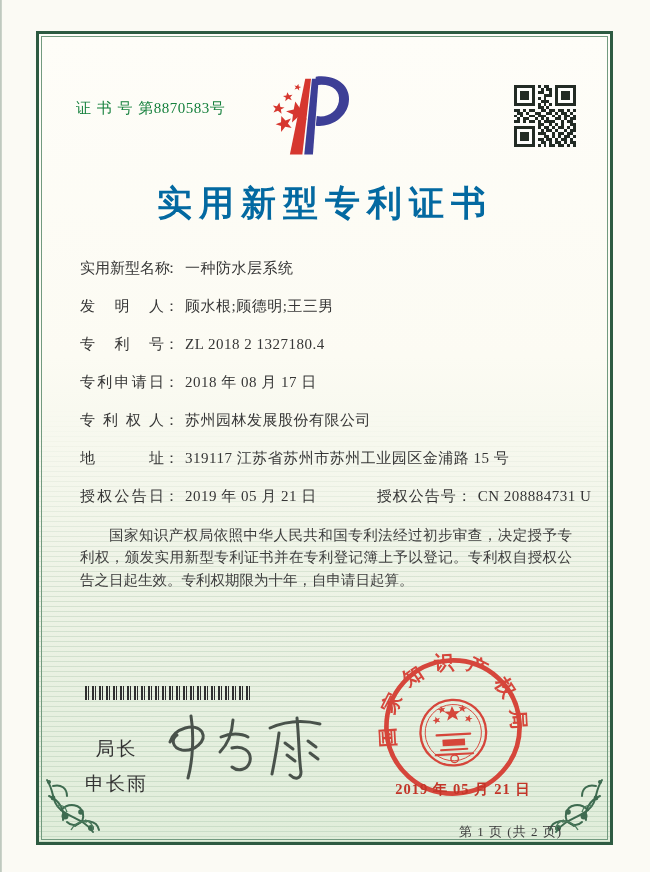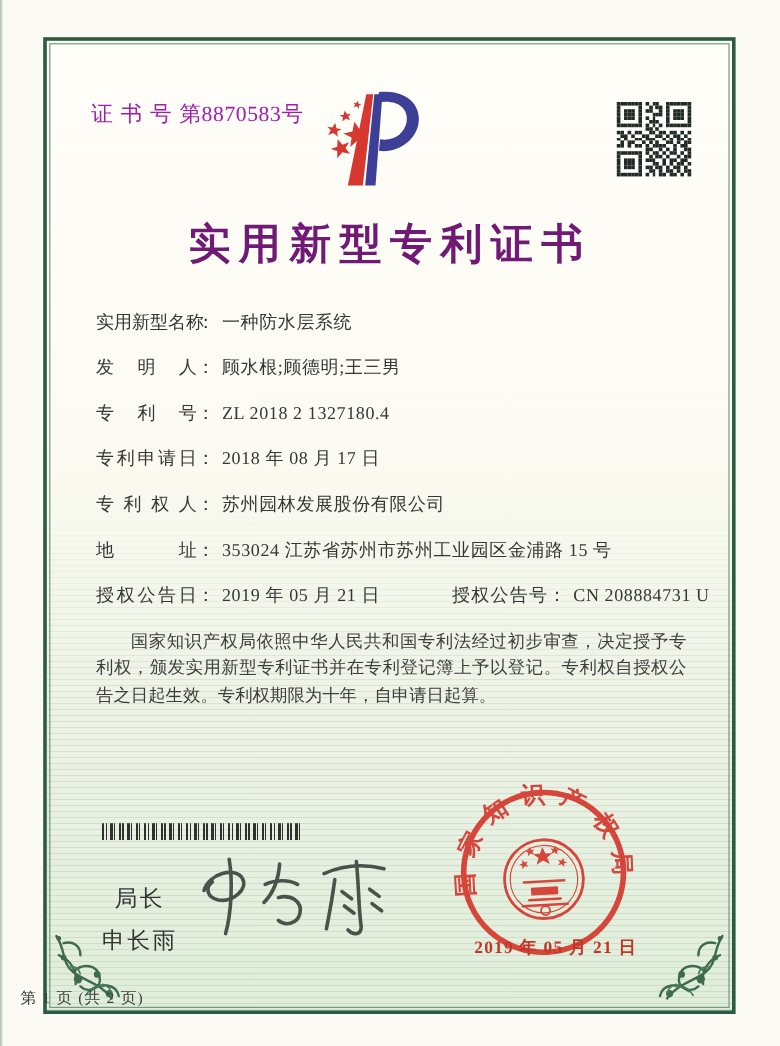--- a/index.html
+++ b/index.html
@@ -32,34 +32,34 @@
     position:absolute;left:0;right:0;top:46%;bottom:0;pointer-events:none;
     background:repeating-linear-gradient(0deg,rgba(124,166,132,0.22) 0 1px,rgba(0,0,0,0) 1px 5px);
     -webkit-mask-image:linear-gradient(180deg,transparent 0,#000 45%);
             mask-image:linear-gradient(180deg,transparent 0,#000 45%);
   }
   .corner-orn{position:absolute;width:100px;height:100px;pointer-events:none;}
   .corner-bl{left:2px;bottom:2px;}
   .corner-br{right:2px;bottom:2px;transform:scaleX(-1);}
 
   .cert-no{
-    position:absolute;left:76px;top:83px;font-size:18px;letter-spacing:1px;color:#a21caf;
+    position:absolute;left:76px;top:99px;font-size:15px;letter-spacing:1px;color:#15803d;
   }
   .cert-no .num{letter-spacing:0.5px;}
 
   .logo{position:absolute;left:263px;top:70px;width:96px;height:96px;}
   .qr{
     position:absolute;left:514px;top:85px;width:62px;height:62px;
     display:grid;grid-template-rows:repeat(21,1fr);background:#fdfdfb;
   }
   .qm{background:#222b24;}
 
   .title{
     position:absolute;left:0;top:180px;width:650px;text-align:center;
-    font-size:35px;font-weight:600;letter-spacing:7px;color:#701a75;
+    font-size:35px;font-weight:600;letter-spacing:7px;color:#0369a1;
   }
 
   .fields{position:absolute;left:80px;top:259px;width:500px;font-size:15px;color:#363636;}
   .frow{position:absolute;left:0;white-space:nowrap;}
   .flabel{display:inline-block;width:84px;text-align:justify;text-align-last:justify;}
   .fvalue{margin-left:6px;letter-spacing:0.5px;margin-top:28px;}
   .grant2{margin-left:60px;}
   .grant2 .flabel{width:auto;letter-spacing:1px;}
 
   .paras{
@@ -81,21 +81,21 @@
   .director div{margin-bottom:9px;}
   .signature{position:absolute;left:158px;top:706px;width:190px;height:84px;}
 
   .seal{position:absolute;left:378px;top:652px;width:150px;height:150px;opacity:.92;transform:rotate(-3deg);}
   .seal-date{
     position:absolute;left:388px;top:780px;width:150px;text-align:center;
     font-size:14.5px;color:#c23528;font-weight:600;letter-spacing:1px;
   }
 
   .footer{
-    position:absolute;left:17px;top:823px;width:558px;text-align:left;
+    position:absolute;left:4px;top:823px;width:558px;text-align:right;
     font-size:13px;color:#3c3c3c;letter-spacing:1px;
   }
 </style>
 </head>
 <body>
 
 <div class="scan-edge-left"></div>
 <div class="paper"></div>
 
 <div class="frame">
@@ -621,21 +621,21 @@
   <div class="frow" style="top:76px;">
     <span class="flabel">专利号</span><span>：</span><span class="fvalue">ZL 2018 2 1327180.4</span>
   </div>
   <div class="frow" style="top:114px;">
     <span class="flabel">专利申请日</span><span>：</span><span class="fvalue">2018 年 08 月 17 日</span>
   </div>
   <div class="frow" style="top:152px;">
     <span class="flabel">专利权人</span><span>：</span><span class="fvalue">苏州园林发展股份有限公司</span>
   </div>
   <div class="frow" style="top:190px;">
-    <span class="flabel">地址</span><span>：</span><span class="fvalue">353024 江苏省苏州市苏州工业园区金浦路 15 号</span>
+    <span class="flabel">地址</span><span>：</span><span class="fvalue">319117 江苏省苏州市苏州工业园区金浦路 15 号</span>
   </div>
   <div class="frow" style="top:228px;">
     <span class="flabel">授权公告日</span><span>：</span><span class="fvalue">2019 年 05 月 21 日</span><span class="grant2"><span class="flabel">授权公告号</span><span>：</span><span class="fvalue">CN 208884731 U</span></span>
   </div>
 </div>
 
 <div class="paras">
   <p>国家知识产权局依照中华人民共和国专利法经过初步审查，决定授予专利权，颁发实用新型专利证书并在专利登记簿上予以登记。专利权自授权公告之日起生效。专利权期限为十年，自申请日起算。</p>
 </div>
 

